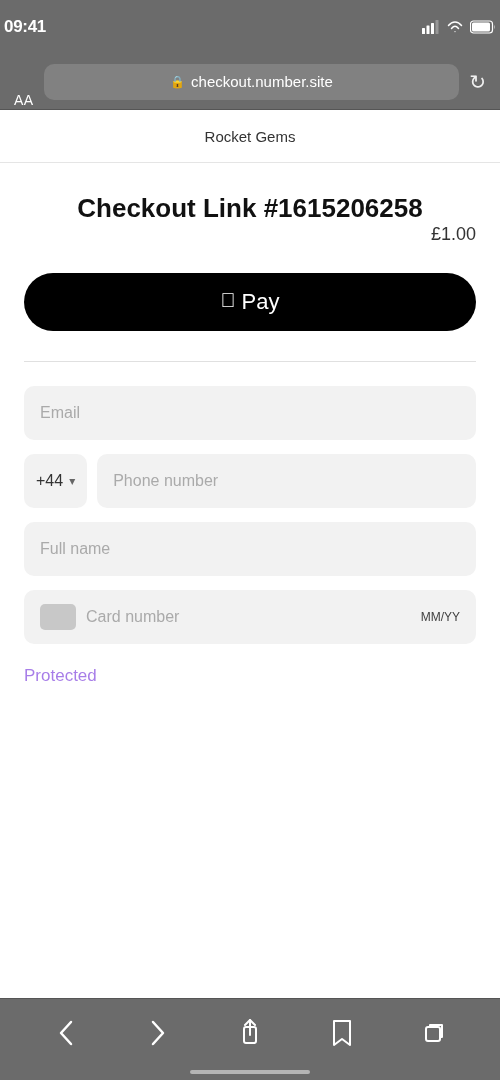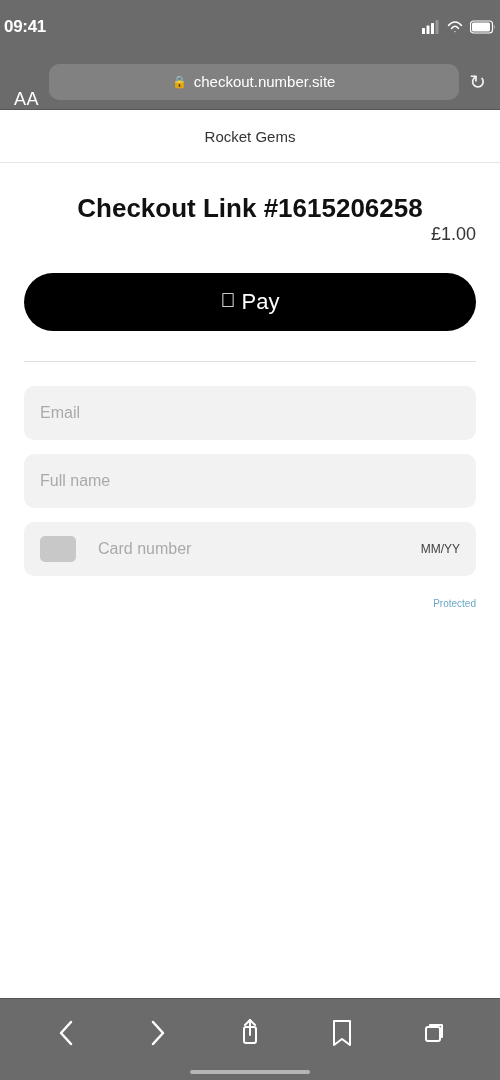--- a/index.html
+++ b/index.html
@@ -39,21 +39,21 @@
       background: #6b6b6b;
       height: 56px;
       display: flex;
       align-items: center;
       padding: 0 14px;
       gap: 10px;
       border-bottom: 1px solid #555;
     }
     .browser-aa {
       color: #fff;
-      font-size: 18px;
+      font-size: 14px;
       font-weight: 500;
       letter-spacing: 0.5px;
       white-space: nowrap;
       margin-top: 36px;
     }
     .browser-url-bar {
       flex: 1;
       background: rgba(255,255,255,0.15);
       border-radius: 10px;
       height: 36px;
@@ -201,21 +201,21 @@
     }
 
     
     .card-row {
       display: flex;
       align-items: center;
       background: #f2f2f2;
       border-radius: 10px;
       height: 54px;
       padding: 0 16px;
-      gap: 22px;
+      gap: 10px;
     }
     .card-chip {
       width: 36px;
       height: 26px;
       background: #c8c8c8;
       border-radius: 5px;
       flex-shrink: 0;
     }
     .card-number-placeholder {
       flex: 1;
@@ -239,23 +239,23 @@
       width: 100%;
       height: 62px;
       font-size: 20px;
       font-weight: 500;
       cursor: pointer;
       margin-top: 28px;
     }
 
     
     .partial-text {
-      text-align: right;
-      font-size: 10px;
-      color: #0369a1;
+      text-align: left;
+      font-size: 17px;
+      color: #6d28d9;
       padding-top: 8px;
       opacity: 0.6;
     }
 
     
     .bottom-nav {
       position: absolute;
       bottom: 0;
       left: 0;
       width: 500px;
@@ -341,20 +341,27 @@
       <span class="apple-logo"></span>
       <span>Pay</span>
     </button>
 
     <hr class="divider">
 
     <div class="form-group">
       <input class="form-input" type="email" placeholder="Email" style="">
     </div>
 
+    <div class="form-group phone-row">
+      <div class="phone-country">
+        <span class="phone-country-code">+44</span>
+        <span class="chevron-down">▾</span>
+      </div>
+      <input class="phone-input" type="tel" placeholder="Phone number" style="">
+    </div>
 
     <div class="form-group">
       <input class="form-input" type="text" placeholder="Full name" style="">
     </div>
 
     <div class="form-group">
       <div class="card-row">
         <div class="card-chip"></div>
         <span class="card-number-placeholder">Card number</span>
         <span class="card-expiry-placeholder">MM/YY</span>

